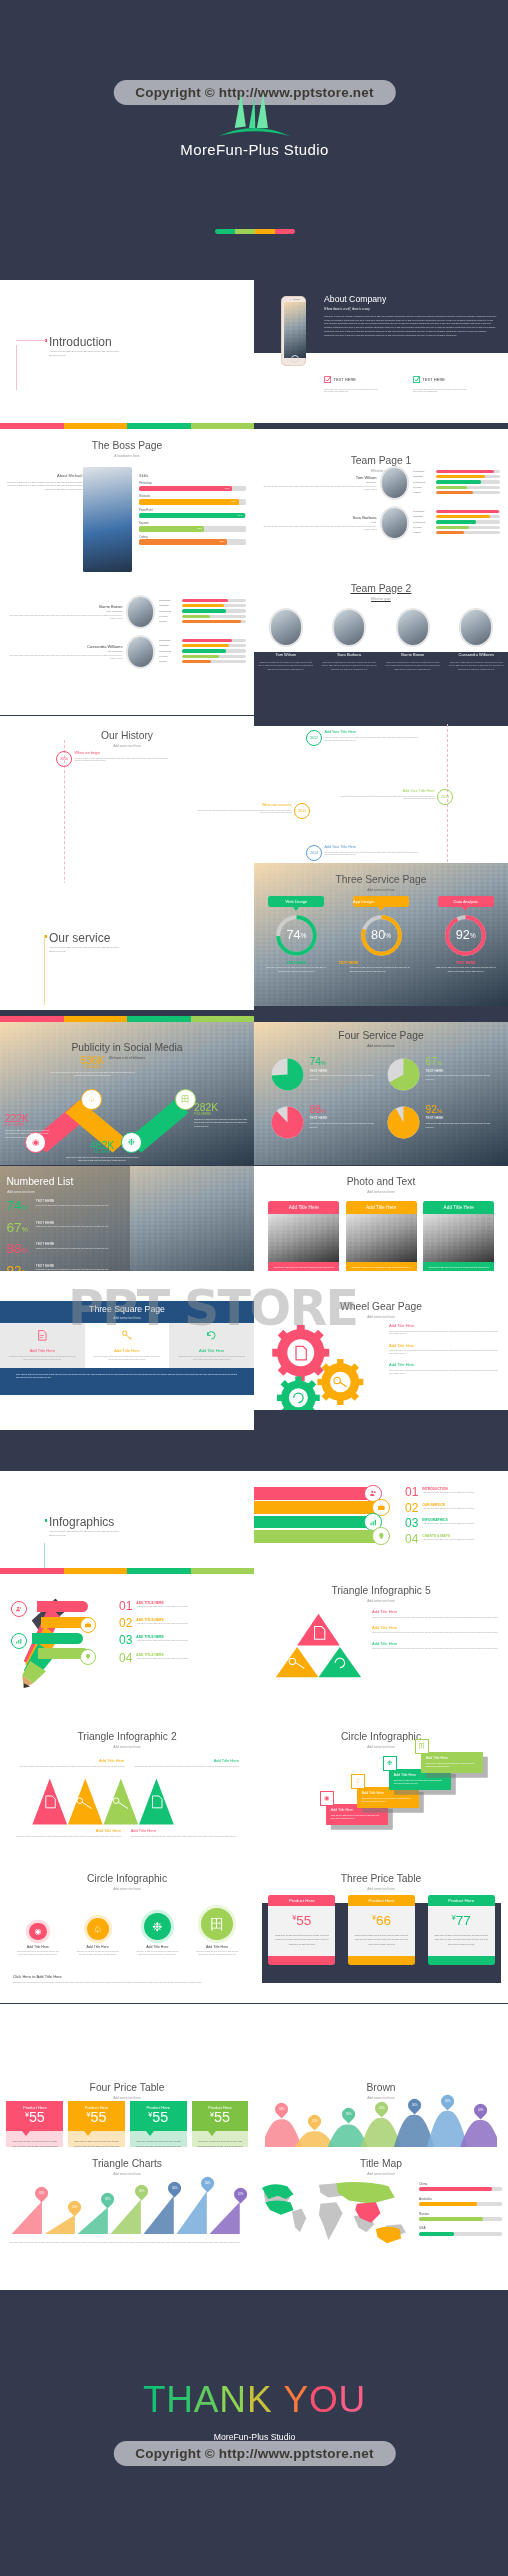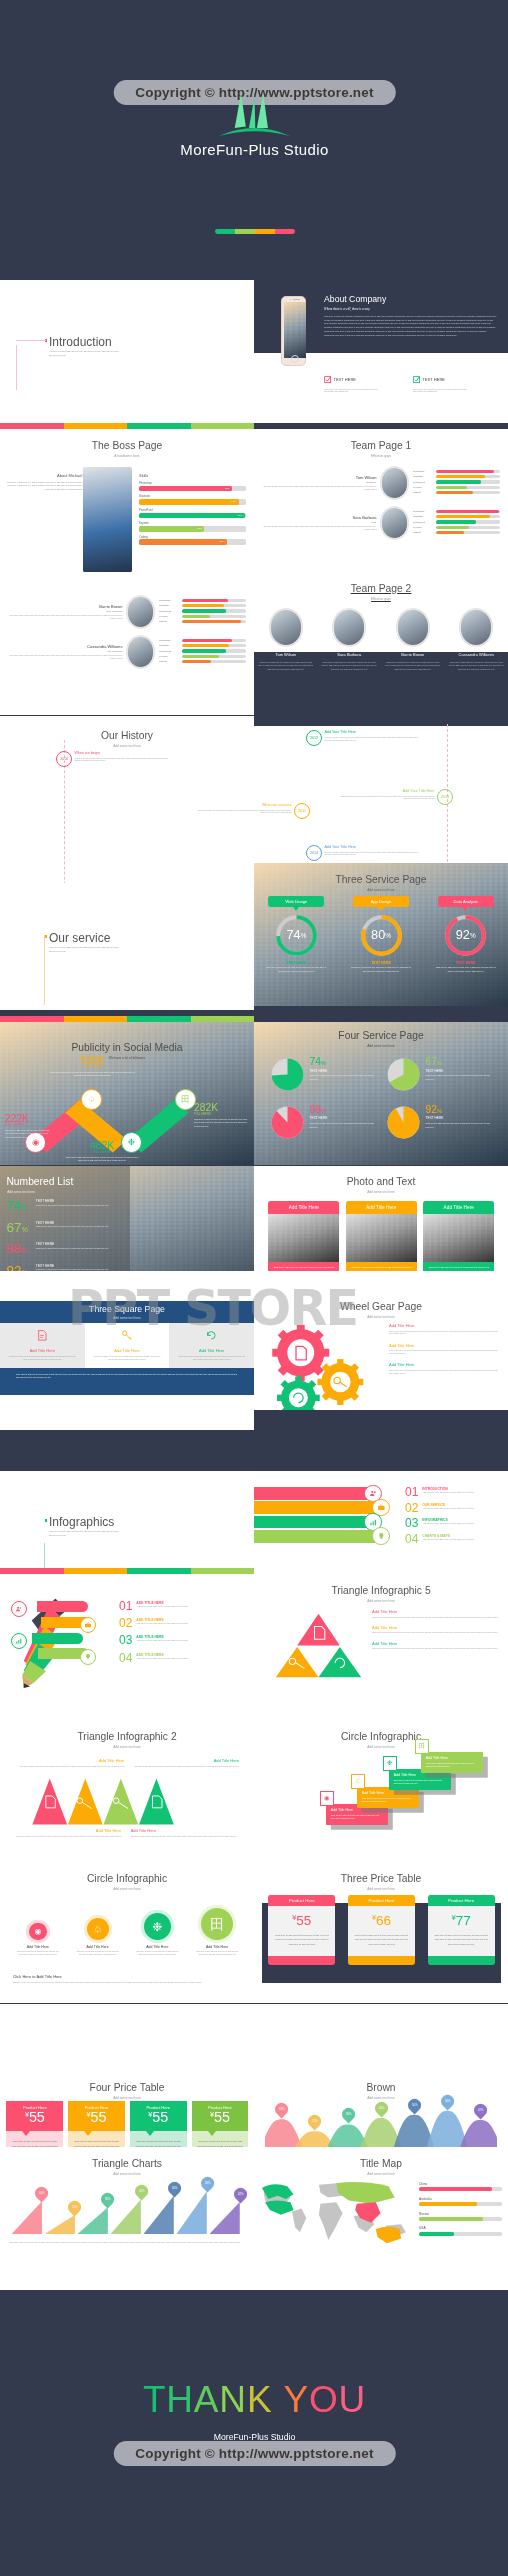--- a/index.html
+++ b/index.html
@@ -179,21 +179,21 @@
     <div style="font-size:2.7px;color:#666;margin-bottom:0.8px;">Coding</div>
     <div class="bar-track" style="height:5.6px;">
       <div class="bar-fill" style="width:82%;background:#f4812f;text-align:right;color:#fff;font-size:2.4px;line-height:5.6px;padding-right:2.4px;">82%</div>
     </div>
   </div>
       </div>
   </div>
 </div>
 
 <div class="page" style="left:254px;top:429px;width:254px;height:143px;">
-  <div class="slide-title" style="font-size:10.3px;margin-top:11px;">Team Page 1</div>
+  <div class="slide-title" style="font-size:10.3px;margin-top:26px;">Team Page 1</div>
   <div class="slide-sub" style="font-size:3.2px;margin-top:3.2px;">Effective guys</div>
   <div id="team1-list" style="position:absolute;left:0;top:38px;width:254px;">
       <div style="display:flex;align-items:center;gap:4.8px;padding:0 8px 8px 8px;">
     <div style="flex:1;text-align:right;">
       <div style="font-size:4px;color:#444;">Tom Wilson</div>
       <div style="font-size:2.9px;color:#888;font-style:italic;font-family:'Liberation Serif',serif;">Manager</div>
       <div class="tiny2" style="margin-top:1.6px;">Click here to add your text click here to add your text click here to add your text click here to add your text click here to add your text click here to add your text</div>
     </div>
     <div class="oval-ph" style="width:27px;height:32px;flex:0 0 27px;"></div>
     <div style="width:87px;">
@@ -463,21 +463,21 @@
     <div style="position:relative;width:43px;height:43px;margin:6.4px auto 0;">
       <svg width="43" height="43" viewBox="0 0 54 54">
     <circle cx="27" cy="27" r="23" fill="none" stroke="rgba(210,210,210,.85)" stroke-width="5"></circle>
     <circle cx="27" cy="27" r="23" fill="none" stroke="#12c274" stroke-width="5" stroke-dasharray="106.93981392819654 144.51326206513048" transform="rotate(-90 27 27)" stroke-linecap="butt"></circle>
   </svg>
       <span style="position:absolute;inset:0;display:flex;align-items:center;justify-content:center;color:#fff;font-size:12.7px;font-weight:300;">74<span style="font-size:6.4px;">%</span></span>
     </div>
     <div style="color:#12c274;font-size:3.5px;font-weight:bold;margin-top:4px;">TEXT HERE</div>
     <div style="font-size:2.1px;line-height:1.7;color:#eee;margin:1.6px 11px 0;">Click here to add your text click here to add your text click here to add your text click here to add your text</div>
   </div>
-  <div style="flex:1;text-align:center;">
+  <div style="flex:1;">
     <div style="background:#fcab06;color:#fff;font-size:4px;border-radius:2.4px;padding:3.2px 0;width:56px;margin:0 auto;position:relative;">App Design
       <span style="position:absolute;left:50%;bottom:-4px;margin-left:-3.2px;border-left:3.2px solid transparent;border-right:3.2px solid transparent;border-top:4px solid #fcab06;"></span>
     </div>
     <div style="position:relative;width:43px;height:43px;margin:6.4px auto 0;">
       <svg width="43" height="43" viewBox="0 0 54 54">
     <circle cx="27" cy="27" r="23" fill="none" stroke="rgba(210,210,210,.85)" stroke-width="5"></circle>
     <circle cx="27" cy="27" r="23" fill="none" stroke="#fcab06" stroke-width="5" stroke-dasharray="115.61060965210437 144.51326206513048" transform="rotate(-90 27 27)" stroke-linecap="butt"></circle>
   </svg>
       <span style="position:absolute;inset:0;display:flex;align-items:center;justify-content:center;color:#fff;font-size:12.7px;font-weight:300;">80<span style="font-size:6.4px;">%</span></span>
     </div>

